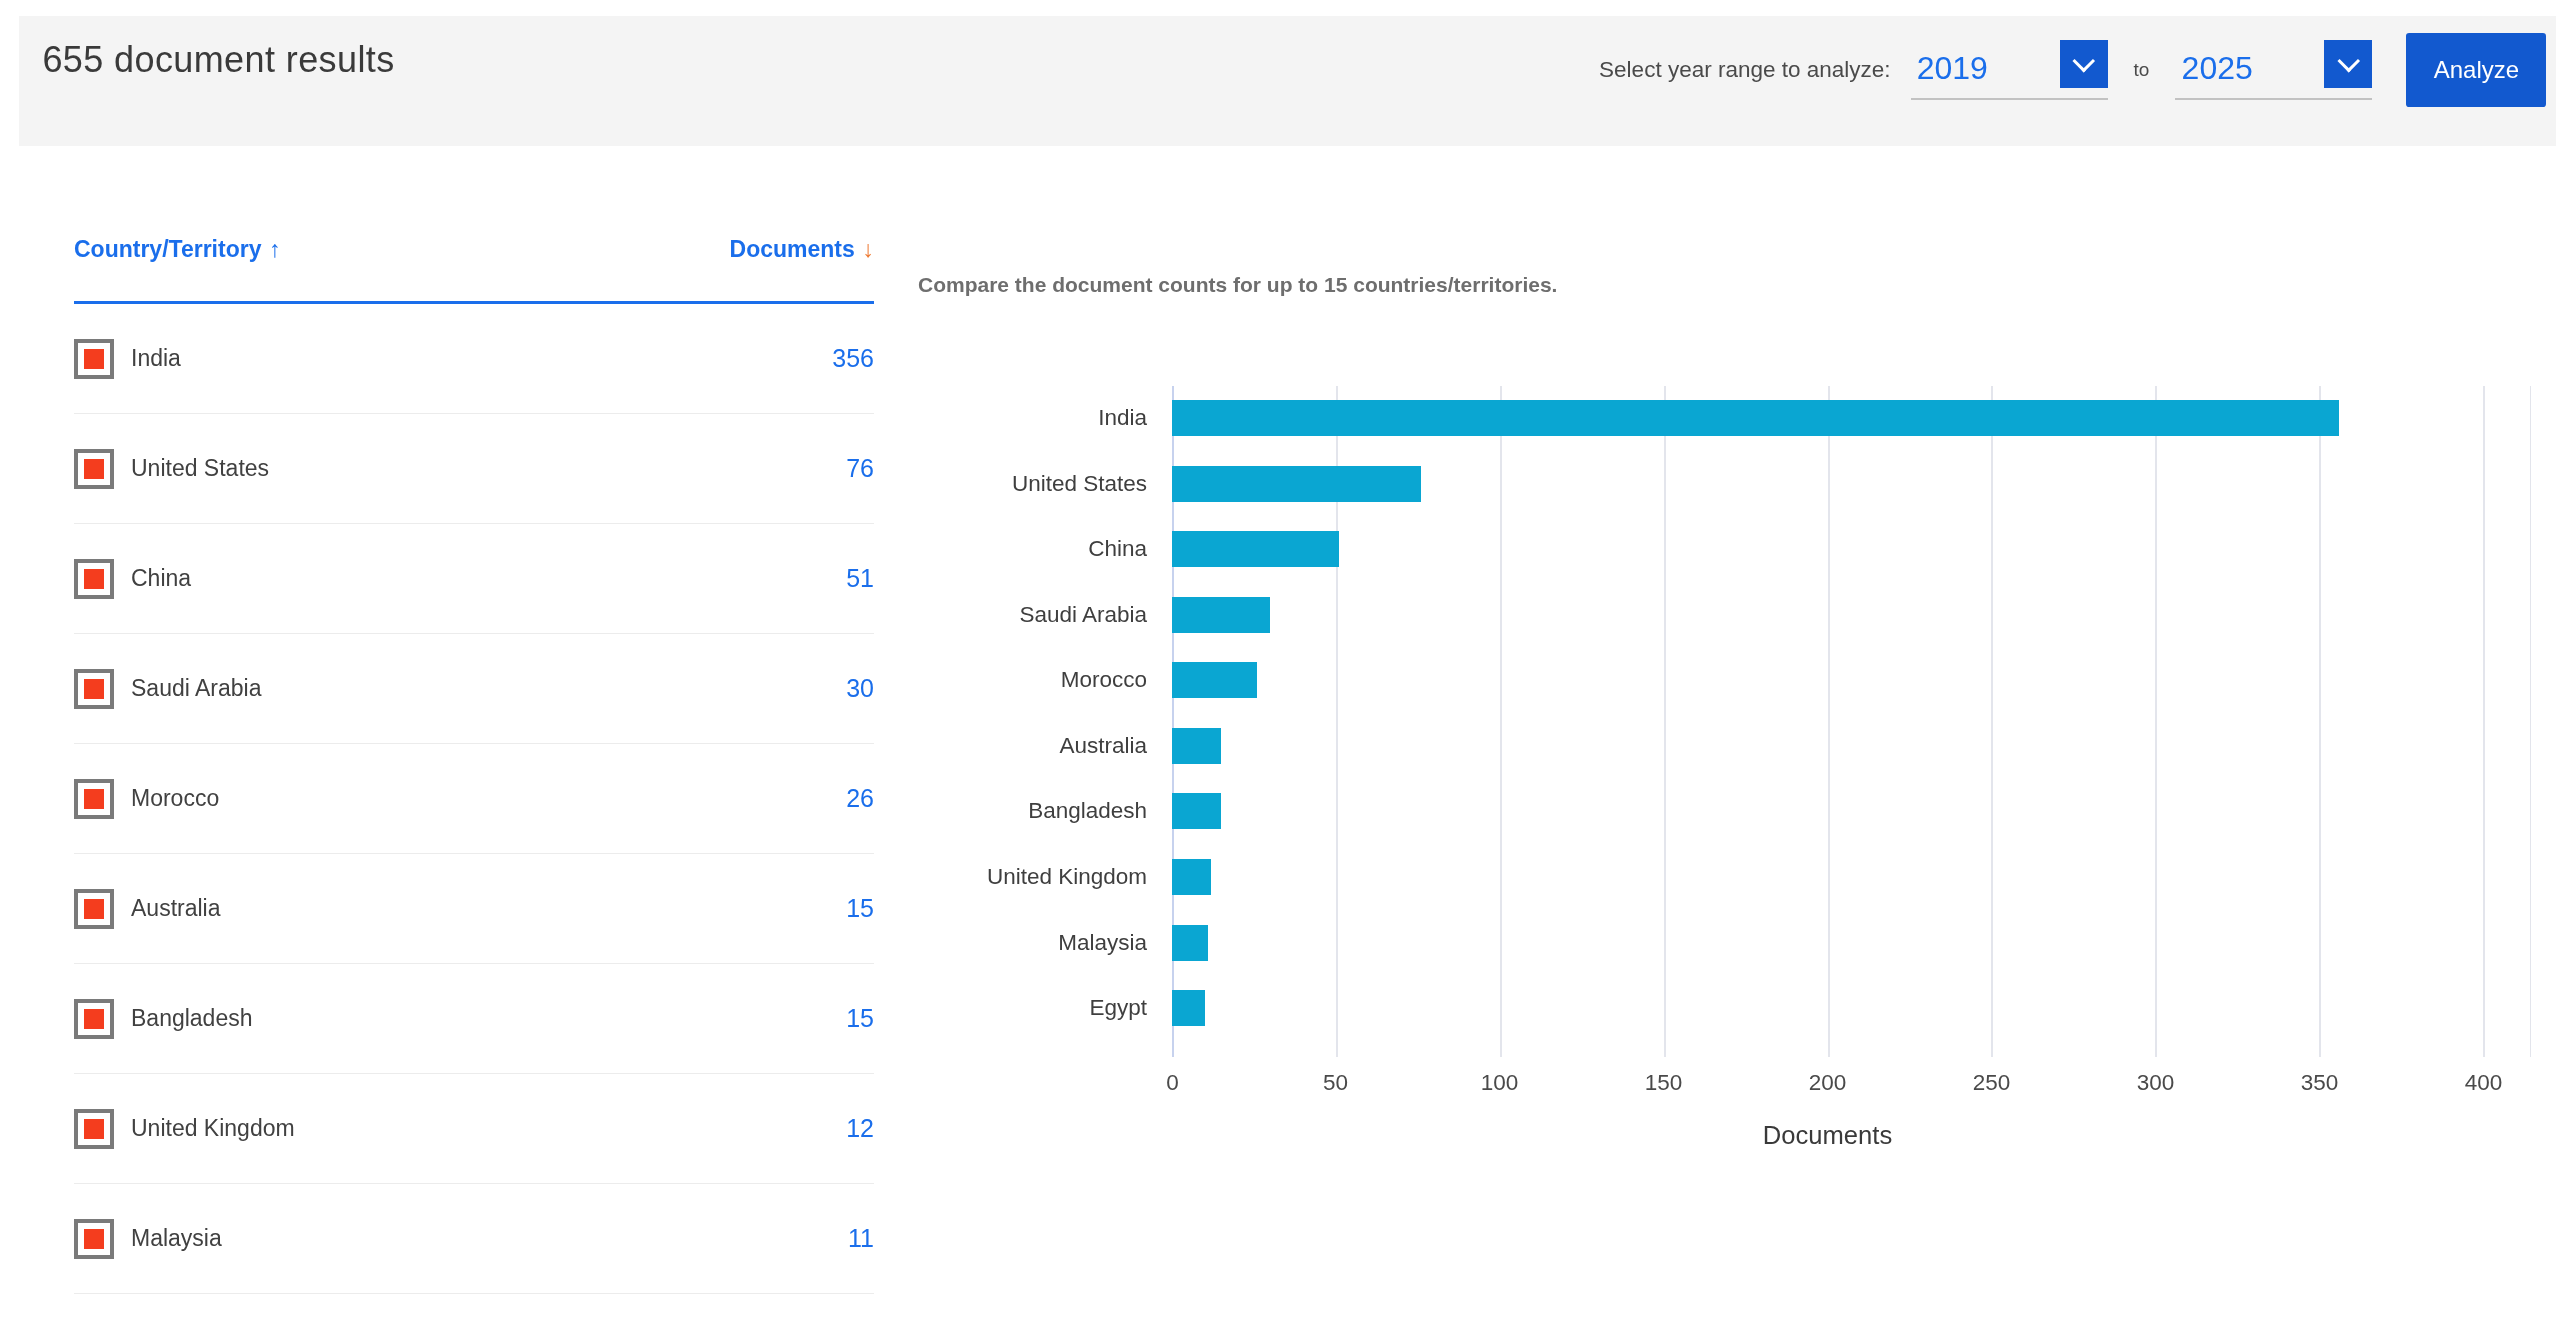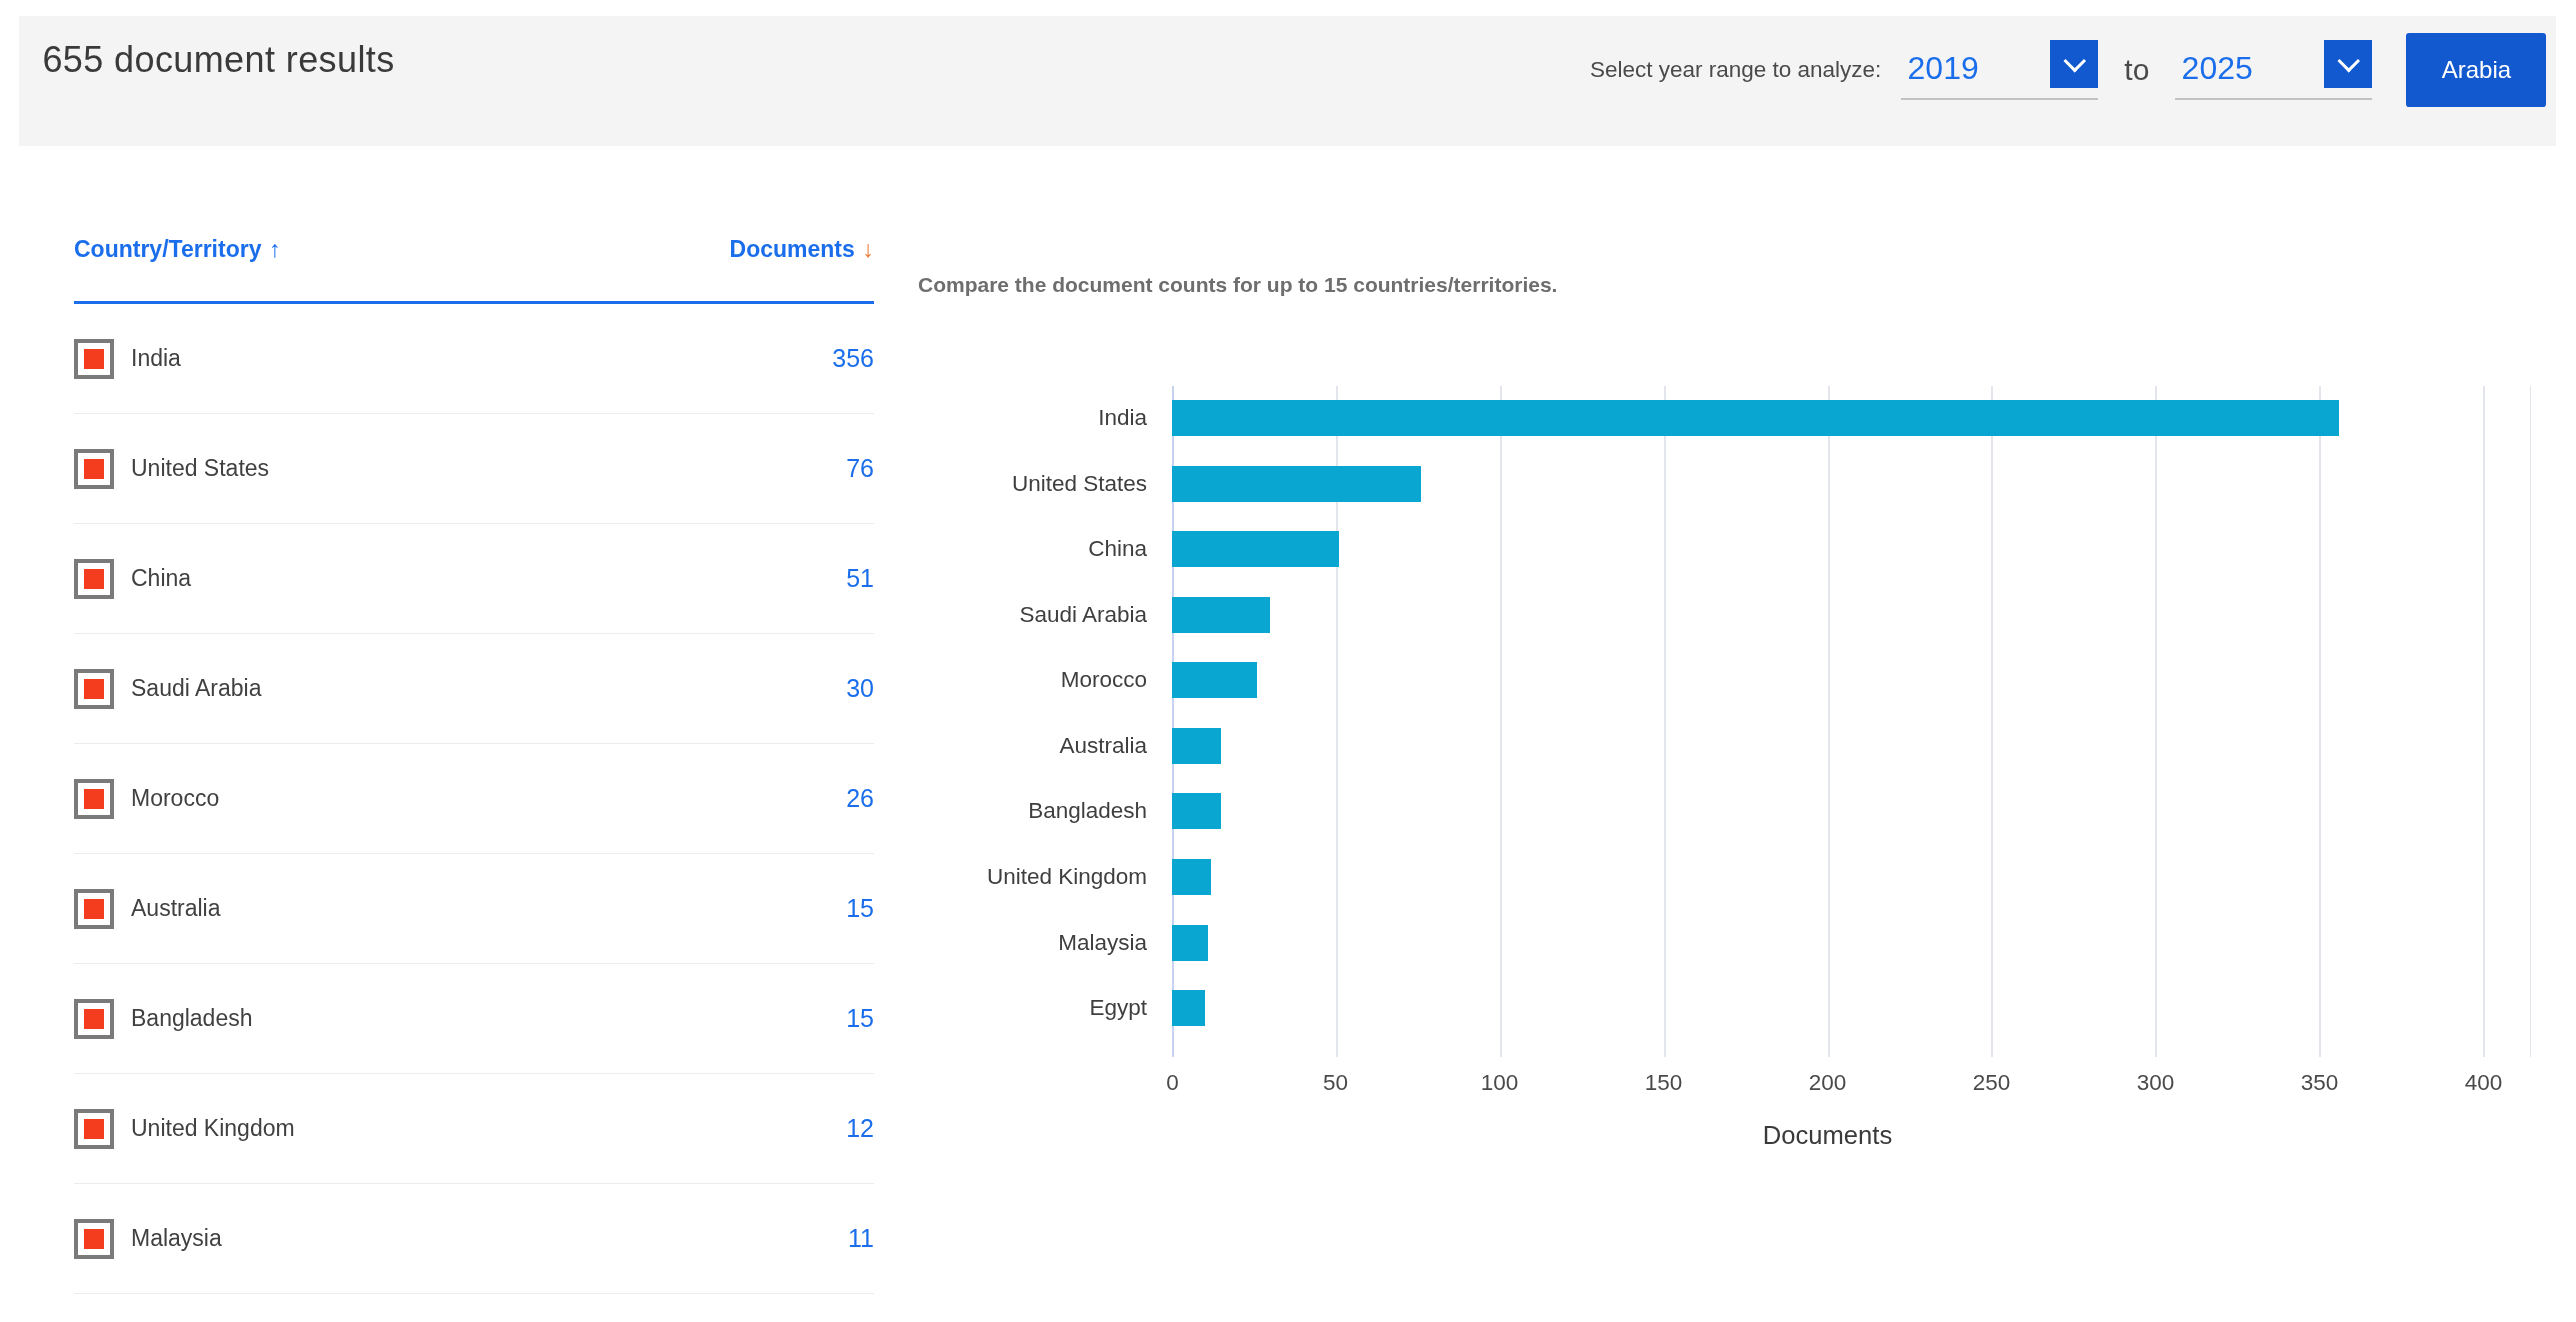--- a/index.html
+++ b/index.html
@@ -8,21 +8,21 @@
 
   
   .header-band{position:absolute;left:19.4px;top:15.5px;width:2537px;height:130px;background:#f4f4f4;}
   .page-title{position:absolute;left:23px;top:23px;margin:0;font-size:36px;font-weight:400;color:#3a3a3a;letter-spacing:0.4px;}
   .year-controls{position:absolute;right:10px;top:9.3px;height:91px;display:flex;align-items:center;}
   .yr-label{font-size:22.5px;color:#4a4a4a;font-weight:500;margin-right:20px;white-space:nowrap;}
   .dropdown{position:relative;width:197px;height:60px;border-bottom:2.3px solid #c2c2c2;}
   .dd-value{position:absolute;left:6.2px;top:9.3px;font-size:32px;font-weight:500;color:var(--link-blue);}
   .dd-btn{position:absolute;right:0;top:0;width:48px;height:48px;background:var(--control-blue);display:flex;align-items:center;justify-content:center;cursor:pointer;}
   .chev{width:15.5px;height:15.5px;border-right:3.1px solid #ffffff;border-bottom:3.1px solid #ffffff;transform:rotate(45deg);margin-top:-7.7px;}
-  .to-label{font-size:30px;color:#4a4a4a;margin:0 26px;}
+  .to-label{font-size:19px;color:#4a4a4a;margin:0 26px;}
   .analyze-btn{margin-left:34px;width:140px;height:74px;background:var(--control-blue);color:#ffffff;font-size:24px;font-weight:500;border:none;border-radius:3.1px;cursor:pointer;}
 
   
   .list-header{position:absolute;left:74px;top:236px;width:800px;height:39px;}
   .hdr-link{position:absolute;top:0;font-size:23px;font-weight:600;color:var(--link-blue);text-decoration:none;cursor:pointer;white-space:nowrap;}
   .hdr-link.left{left:0;}
   .hdr-link.right{right:0;}
   .sort-arrow{font-size:23px;margin-left:7.7px;font-weight:600;}
   .sort-arrow.orange{color:var(--sort-arrow-orange);}
   .list-underline{position:absolute;left:74px;top:301px;width:800px;height:3.1px;background:var(--link-blue);}
@@ -66,21 +66,21 @@
 
       <span class="to-label">to</span>
 
       <div class="dropdown">
         <span class="dd-value">2025</span>
         <span class="dd-btn">
           <span class="chev"></span>
         </span>
       </div>
 
-      <button class="analyze-btn">Arabia</button>
+      <button class="analyze-btn">Analyze</button>
     </div>
   </div>
 
   <div class="list-header">
     <a class="hdr-link left">
       <span>Country/Territory</span><span class="sort-arrow">↑</span>
     </a>
     <a class="hdr-link right">
       <span>Documents</span><span class="sort-arrow orange">↓</span>
     </a>

